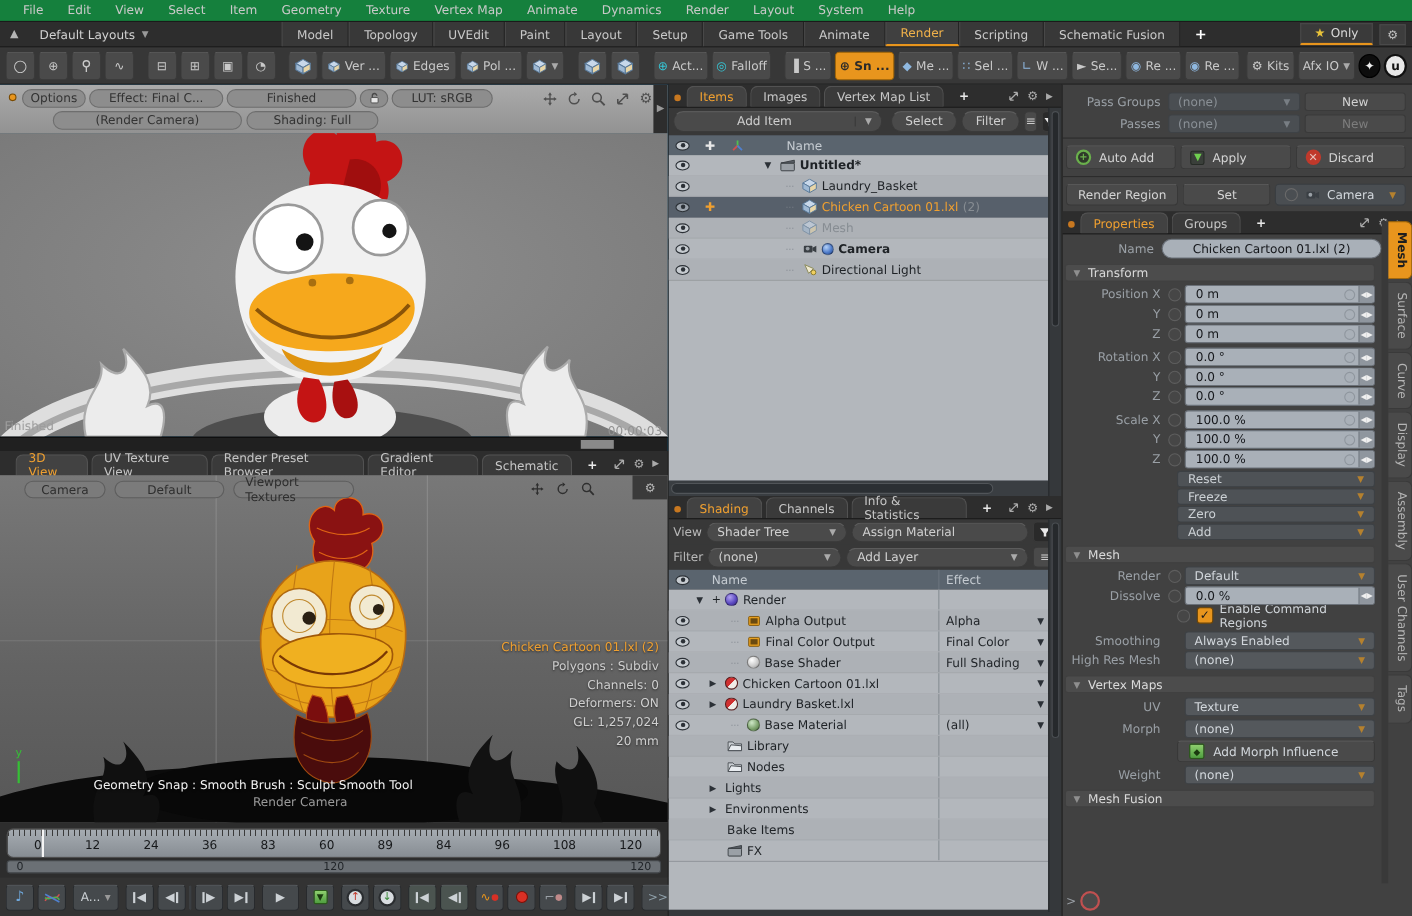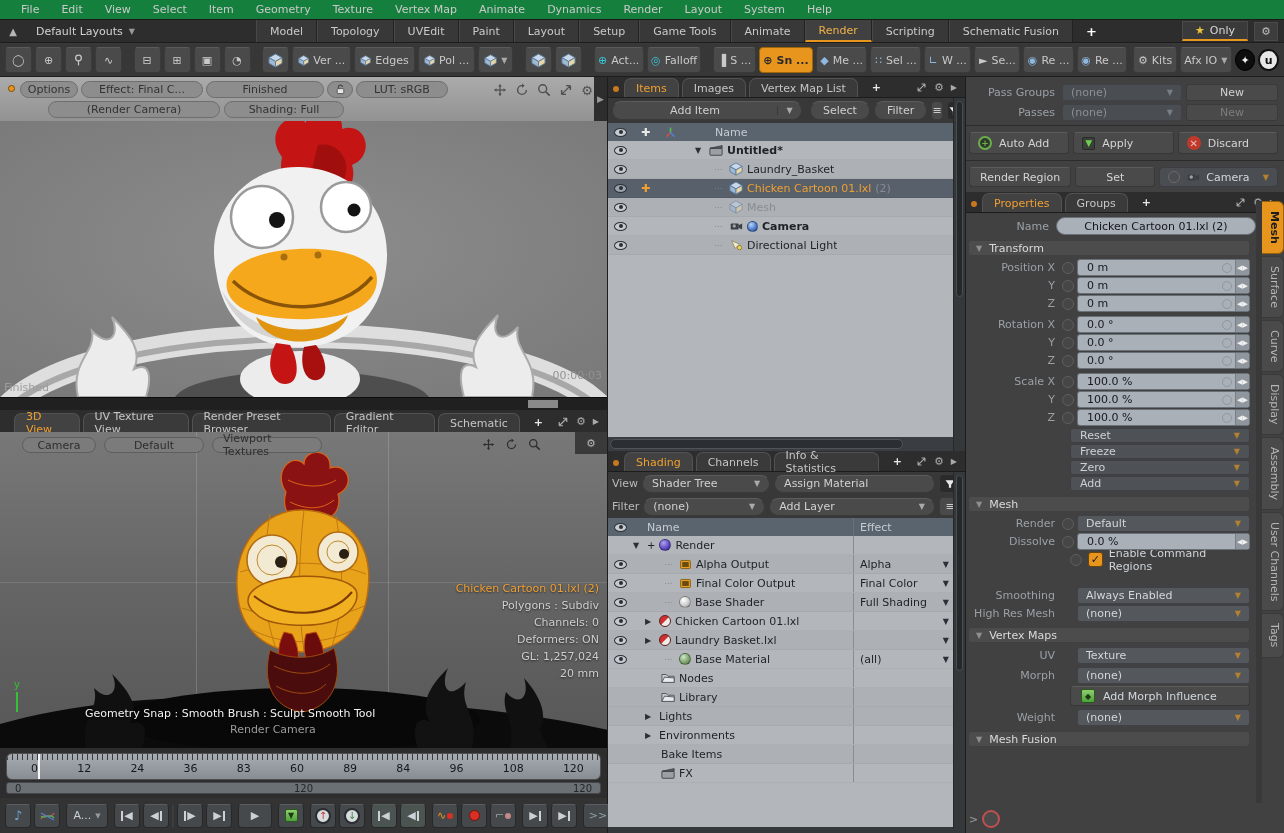--- a/index.html
+++ b/index.html
@@ -50,21 +50,21 @@
     background:linear-gradient(#ababab,#929292); z-index:5;}
   .pill { position:absolute; height:17px; background:#8d8d8d; border:1px solid #6e6e6e; border-radius:9px;
     color:#333; display:flex; align-items:center; justify-content:center; font-size:11px; padding:0 10px;}
   .corner-dot { position:absolute; left:8px; top:8px; width:7px; height:7px; border-radius:50%;
     background:#e8951d; border:1px solid #7a4a00;}
   .rv-icons { position:absolute; right:14px; top:6px; display:flex; gap:8px; color:#4f4f4f; font-size:13px;}
   .rv-edge { position:absolute; right:0; top:0; width:13px; height:44px; background:#2d2d2d; color:#999;
     display:flex; align-items:center; justify-content:center; font-size:9px;}
   .rv-canvas { position:absolute; left:0; top:44px; right:0; bottom:13px; }
   .rv-status-l { position:absolute; left:4px; bottom:16px; color:#9d9d9d; z-index:6; font-size:11px;}
-  .rv-status-r { position:absolute; right:5px; bottom:28px; color:#929292; z-index:6; font-size:11px;padding-left:36px;}
+  .rv-status-r { position:absolute; right:5px; bottom:12px; color:#929292; z-index:6; font-size:11px;padding-left:36px;}
   .rv-progress { position:absolute; left:0; right:0; bottom:0; height:13px; background:#202020;
     border-top:1px solid #0c0c0c;}
   .rv-progress .seg { position:absolute; left:87%; width:5%; top:2px; bottom:2px; background:#8a8a8a;}
   .view-tabs { position:relative; height:22px; background:#2d2d2d; display:flex; align-items:flex-end;
     padding-left:14px; gap:3px; border-right:1px solid #1d1d1d;}
   .vtab { height:19px; display:flex; align-items:center; padding:0 11px; background:#3a3a3a;
     border:1px solid #525252; border-bottom:none; border-radius:7px 7px 0 0; color:#c6c6c6;}
   .vtab.active { color:#f0a030; background:#424242;}
   .vtab.plus { border:none; background:transparent; color:#e8e8e8; font-weight:bold;}
   .vt-icons { margin-left:auto; display:flex; gap:7px; align-items:center; padding:0 8px 4px 0; color:#aaa;}
@@ -994,37 +994,37 @@
             <div class="tname indent2" style="flex:1">
                 <span class="dotguide">⋯</span>
               <span class="sph green"></span>
               <span>Base Material</span>
               </div>
             <div class="effect-col">
                 <span>(all)</span>
                 <span class="da">▼</span>
               </div>
           </div>
+          <div class="trow alt">
+            <div class="cell c-eye"></div>
+            <div class="tname indent2" style="flex:1">
+              <svg class="icon" width="14" height="14">
+                  <use href="#ic-folder"></use>
+                </svg>
+              <span>Library</span>
+              </div>
+            <div class="effect-col"></div>
+          </div>
           <div class="trow">
             <div class="cell c-eye"></div>
             <div class="tname indent2" style="flex:1">
               <svg class="icon" width="14" height="14">
                   <use href="#ic-folder"></use>
                 </svg>
               <span>Nodes</span>
-              </div>
-            <div class="effect-col"></div>
-          </div>
-          <div class="trow alt">
-            <div class="cell c-eye"></div>
-            <div class="tname indent2" style="flex:1">
-              <svg class="icon" width="14" height="14">
-                  <use href="#ic-folder"></use>
-                </svg>
-              <span>Library</span>
               </div>
             <div class="effect-col"></div>
           </div>
           <div class="trow alt">
             <div class="cell c-eye"></div>
             <div class="tname indent1" style="flex:1">
                 <span class="exp">▶</span>
               <span>Lights</span>
               </div>
             <div class="effect-col"></div>
@@ -1263,21 +1263,21 @@
               <span>0.0 %</span>
               <span class="ghost" style="opacity:0"></span>
               <span class="spin">◀▶</span>
             </div>
         </div>
         <div class="prow" style="margin:1px 6px 1px 104px; height:17px; gap:6px">
           <span class="mini-circ" style="margin:0"></span>
           <span class="chk">✓</span>
           <span style="color:#d0d5da">Enable Command Regions</span>
         </div>
-        <div class="prow" style="margin:19px 6px 1px 0; height:17px">
+        <div class="prow" style="margin:6px 6px 1px 0; height:17px">
           <span class="plabel">Smoothing</span>
           <div class="gdrop lit" style="margin-left:15px">
               <span>Always Enabled</span>
               <span class="da">▼</span>
             </div>
         </div>
         <div class="prow" style="margin:1px 6px 2px 0; height:17px">
           <span class="plabel">High Res Mesh</span>
           <div class="gdrop lit" style="margin-left:15px">
               <span>(none)</span>

